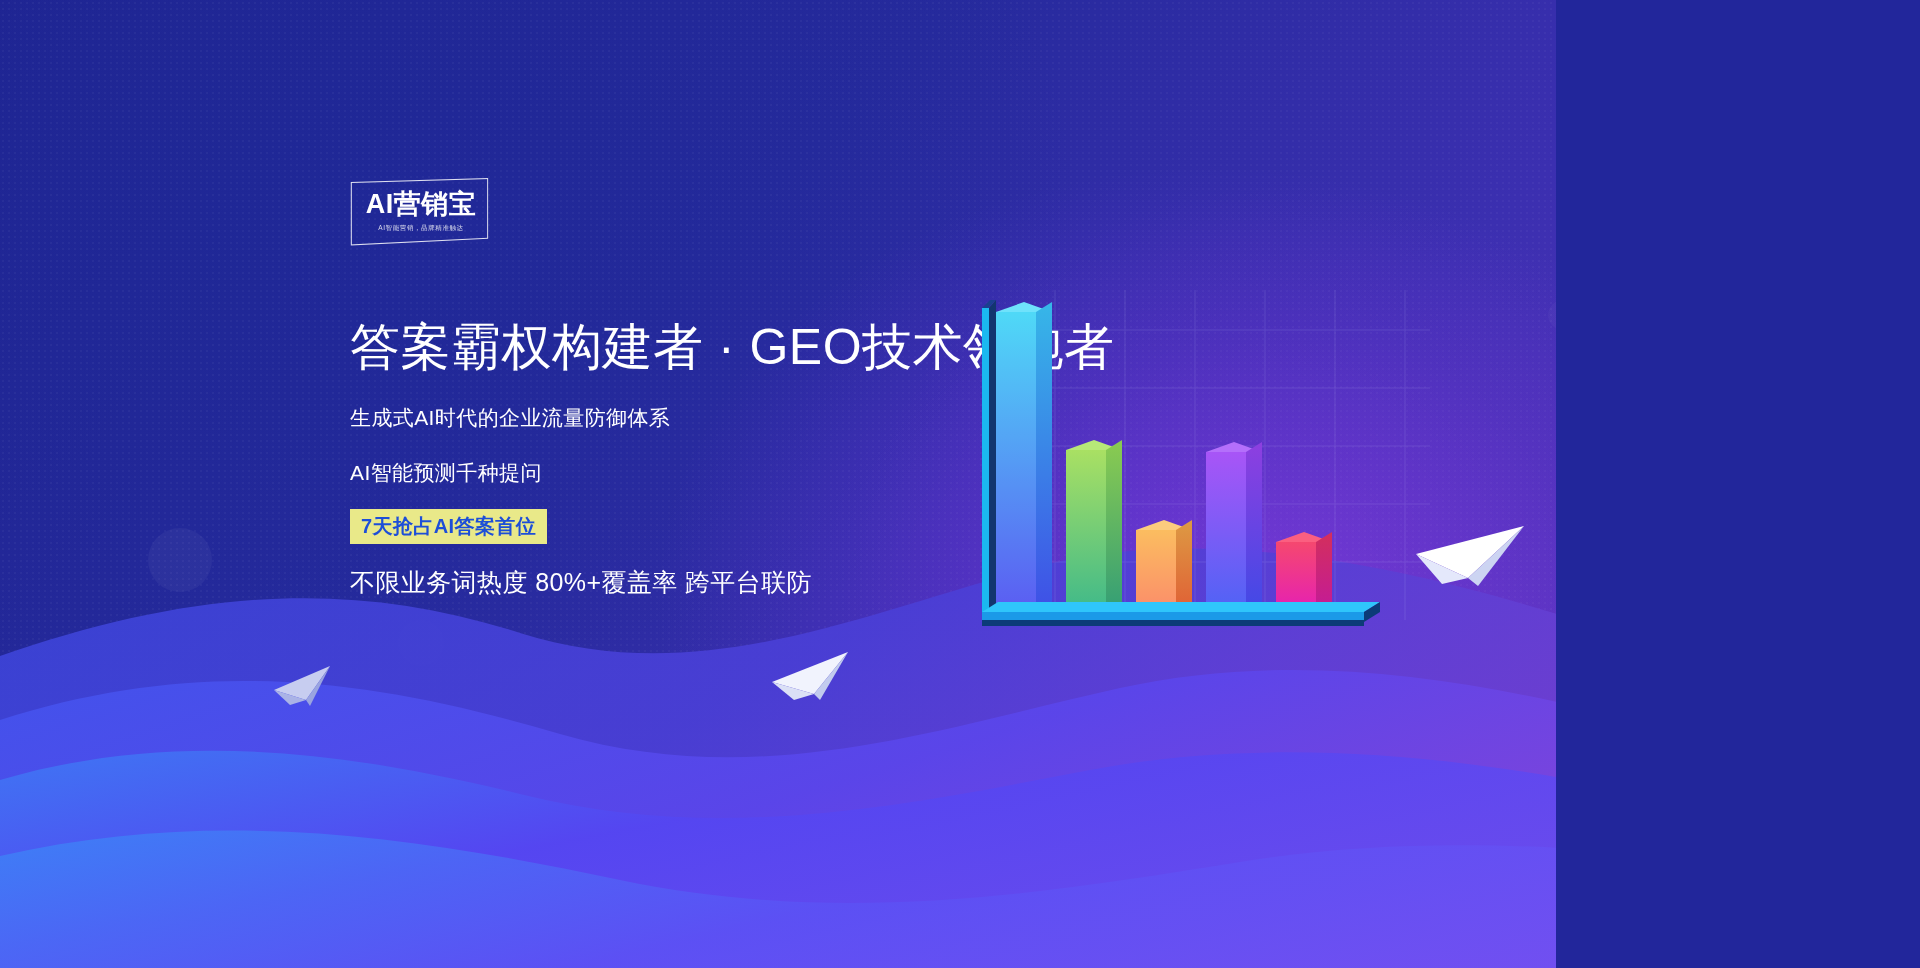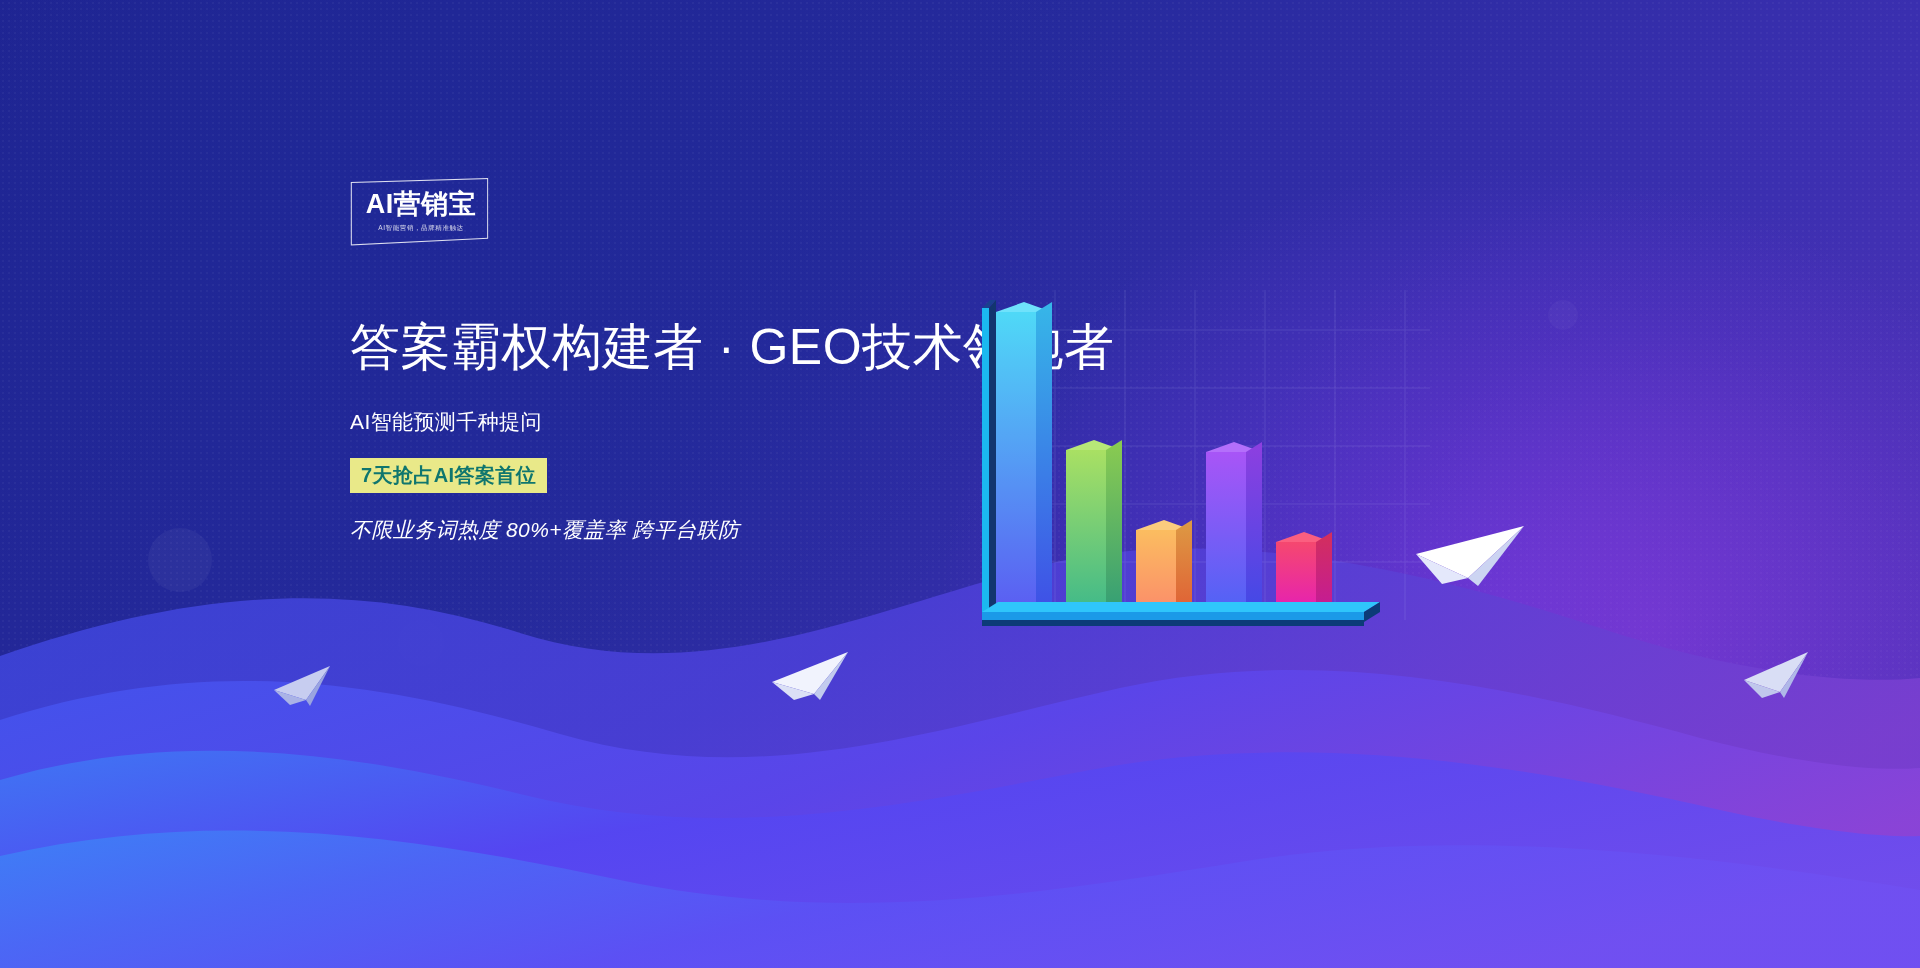--- a/index.html
+++ b/index.html
@@ -4,21 +4,21 @@
 <style>
   * { margin:0; padding:0; box-sizing:border-box; }
   html,body { width:1920px; height:968px; overflow:hidden; }
   body {
     font-family:"Liberation Sans","DejaVu Sans",sans-serif;
     background:#22269b;
   }
 
   #banner {
     position:relative;
-    width:1920px; height:968px;
+    width:1556px; height:968px;
     overflow:hidden;
     background:
       radial-gradient(ellipse 900px 700px at 78% 62%, rgba(124,58,237,0.55) 0%, rgba(124,58,237,0.0) 62%),
       radial-gradient(ellipse 1100px 800px at 20% 20%, rgba(30,40,150,0.75) 0%, rgba(30,40,150,0) 70%),
       linear-gradient(135deg,#1f2391 0%,#262a9d 38%,#3b2fb0 68%,#5b35bd 100%);
   }
 
   
   .texture {
     position:absolute; inset:0;
@@ -95,37 +95,36 @@
     white-space:nowrap;
     letter-spacing:0.4px;
   }
   #sub1 { margin-top:30px; }
   #sub2 { margin-top:34px; }
 
   #highlight-wrap { margin-top:26px; }
   #highlight {
     display:inline-block;
     background:#e9e989;
-    color:#0f766e;
+    color:#1d4ed8;
     font-size:20px;
     font-weight:bold;
     padding:7px 11px 8px 11px;
     line-height:1;
     letter-spacing:0.4px;
     white-space:nowrap;
   }
 
   #footline {
     margin-top:26px;
     color:#ffffff;
-    font-size:21px;
+    font-size:25px;
     line-height:1;
     white-space:nowrap;
     letter-spacing:0.4px;
-    font-style:italic;
   }
 
   
   #chart { position:absolute; left:960px; top:290px; width:470px; height:390px; }
   #chart svg { display:block; }
 
   
   .plane { position:absolute; }
 </style>
 </head>
@@ -174,20 +173,21 @@
   </div>
 
   <div id="logo">
     <div class="frame"></div>
     <div class="logo-text">AI营销宝</div>
     <div class="logo-sub">AI智能营销，品牌精准触达</div>
   </div>
 
   <div id="copy">
     <div id="headline">答案霸权构建者 · GEO技术领跑者</div>
+    <div id="sub1" class="sub">生成式AI时代的企业流量防御体系</div>
     <div id="sub2" class="sub">AI智能预测千种提问</div>
     <div id="highlight-wrap">
       <span id="highlight">7天抢占AI答案首位</span>
     </div>
     <div id="footline">不限业务词热度 80%+覆盖率 跨平台联防</div>
   </div>
 
   <div id="chart">
     <svg width="470" height="390" viewBox="0 0 470 390">
       <defs>

